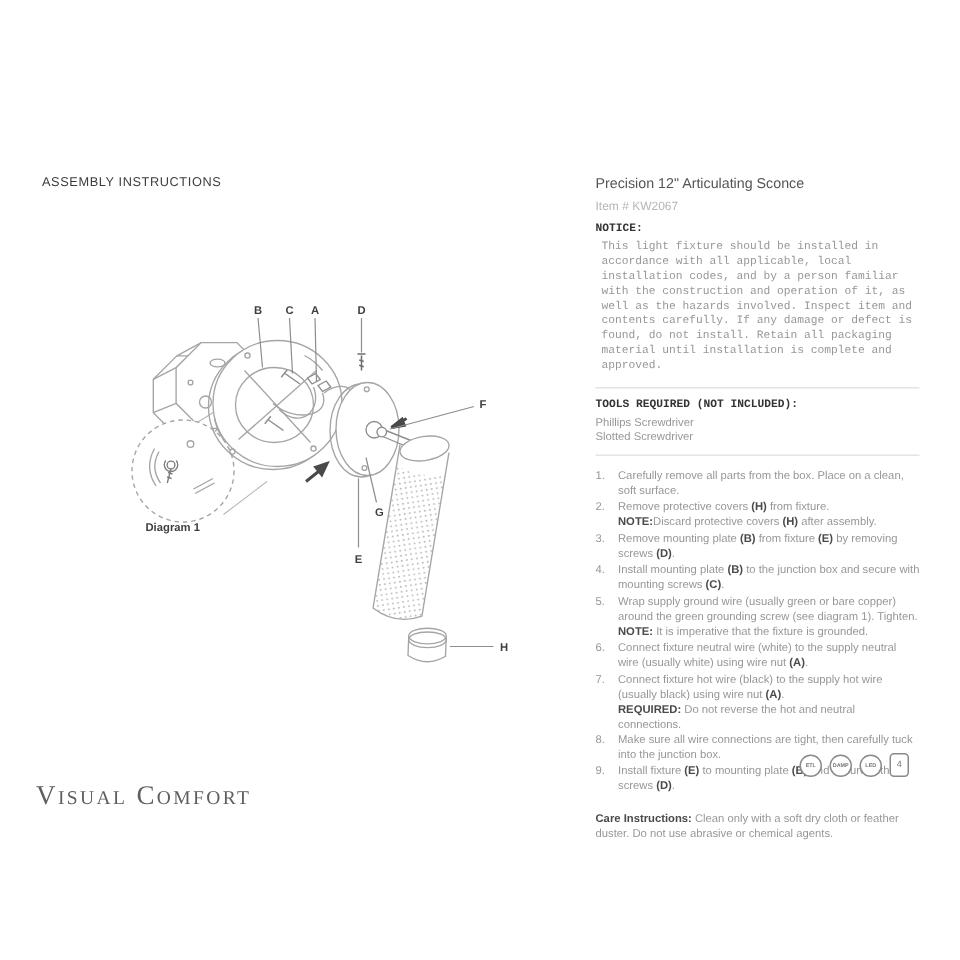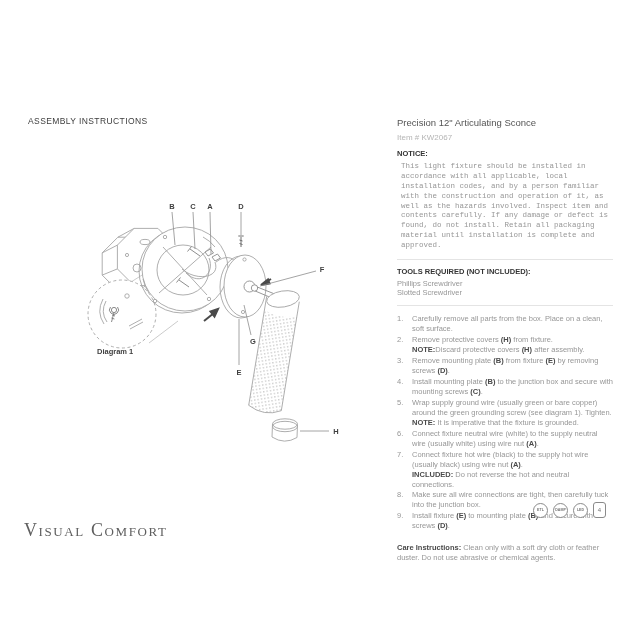--- a/index.html
+++ b/index.html
@@ -9,21 +9,21 @@
 
   .diagram-wrap{position:absolute;left:83px;top:195px;width:270px;height:262px;}
   svg text.lbl{font-family:"Liberation Sans",sans-serif;font-size:7.5px;font-weight:bold;fill:#3f3f3f;}
   svg text.cap{font-family:"Liberation Sans",sans-serif;font-size:7.5px;font-weight:bold;fill:#3f3f3f;}
 
   .brand{position:absolute;left:24px;top:504px;font-family:"Liberation Serif",serif;font-variant:small-caps;font-size:18px;letter-spacing:1.6px;color:#5f5f5f;margin-top:16px;}
 
   .right-col{position:absolute;left:397px;top:117px;width:216px;}
   .title{font-size:9.5px;color:#555;margin:0 0 5px 0;}
   .item-number{font-size:8px;color:#b5b5b5;margin:0 0 7px 0;}
-  .sec-label{font-size:7.5px;font-weight:bold;color:#333;margin:0 0 3px 0;}
+  .sec-label{font-size:7.5px;font-weight:bold;color:#333;margin:0 0 3px 0;font-family:Liberation Mono, monospace;}
   .para{font-size:7.5px;line-height:1.32;color:#979797;margin:4px;font-family:Liberation Mono, monospace;}
   .divider{border:none;border-top:1px solid #e4e4e4;margin:8px 0 7px 0;}
   .tools-row{display:flex;font-size:7.5px;color:#979797;margin-top:2px;flex-direction:column;}
   .tool{width:86px;}
   .steps{margin-top:8px;}
   .step{display:flex;font-size:7.5px;line-height:1.33;color:#979797;margin-bottom:1px;}
   .step-num{width:15px;flex:none;}
   .step-text{flex:1;}
   .b{font-weight:bold;color:#4a4a4a;}
   .dimmer{font-size:7.5px;line-height:1.33;margin-top:15px;}
@@ -216,21 +216,21 @@
         <div class="step">
           <span class="step-num">5.</span>
           <span class="step-text"><span>Wrap supply ground wire (usually green or bare copper) around the green grounding screw (see diagram 1). Tighten.</span><br><span></span><span class="b">NOTE:</span><span> It is imperative that the fixture is grounded.</span></span>
         </div>
         <div class="step">
           <span class="step-num">6.</span>
           <span class="step-text"><span>Connect fixture neutral wire (white) to the supply neutral wire (usually white) using wire nut </span><span class="b">(A)</span><span>.</span></span>
         </div>
         <div class="step">
           <span class="step-num">7.</span>
-          <span class="step-text"><span>Connect fixture hot wire (black) to the supply hot wire (usually black) using wire nut </span><span class="b">(A)</span><span>.</span><br><span></span><span class="b">INCLUDED:</span><span> Do not reverse the hot and neutral connections.</span></span>
+          <span class="step-text"><span>Connect fixture hot wire (black) to the supply hot wire (usually black) using wire nut </span><span class="b">(A)</span><span>.</span><br><span></span><span class="b">REQUIRED:</span><span> Do not reverse the hot and neutral connections.</span></span>
         </div>
         <div class="step">
           <span class="step-num">8.</span>
           <span class="step-text"><span>Make sure all wire connections are tight, then carefully tuck into the junction box.</span></span>
         </div>
         <div class="step">
           <span class="step-num">9.</span>
           <span class="step-text"><span>Install fixture </span><span class="b">(E)</span><span> to mounting plate </span><span class="b">(B)</span><span> and secure with screws </span><span class="b">(D)</span><span>.</span></span>
         </div>
       </div>

